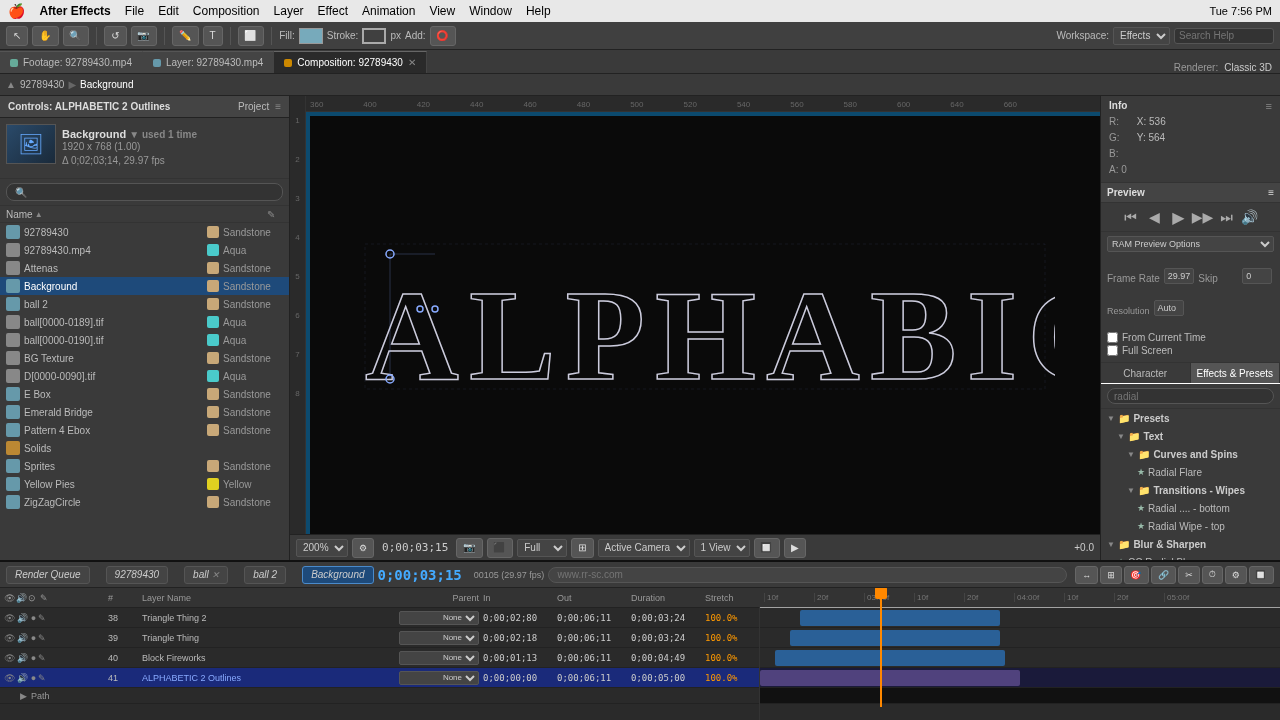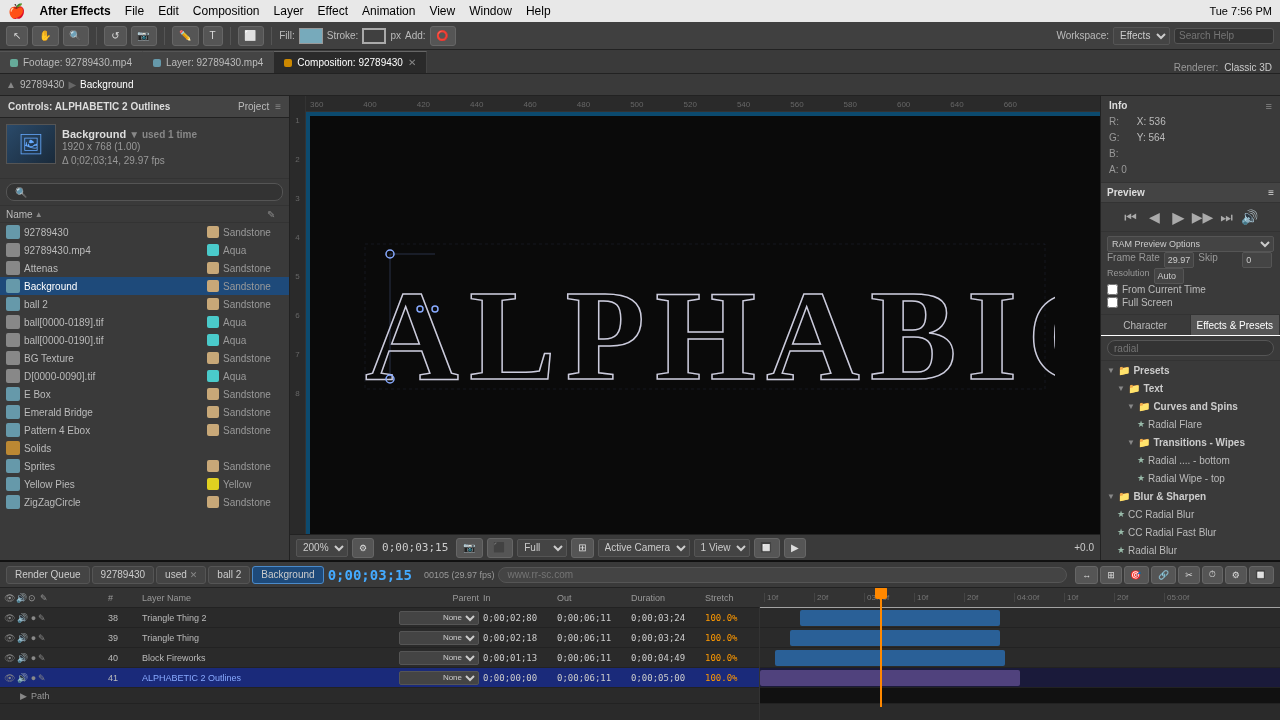--- a/index.html
+++ b/index.html
@@ -336,21 +336,21 @@
       height: 20px;
       display: flex;
       align-items: center;
       justify-content: center;
     }
     .preview-play { font-size: 16px; }
     .preview-options {
       padding: 4px 6px;
       border-top: 1px solid #333;
     }
-    .option-row { display: flex; align-items: flex-start; gap: 4px; font-size: 10px; color: #bbb; margin-bottom: 0; }
+    .option-row { display: flex; align-items: flex-end; gap: 4px; font-size: 10px; color: #bbb; margin-bottom: 16px; }
     .option-select {
       background: #444;
       border: 1px solid #555;
       color: #ccc;
       font-size: 9px;
       height: 16px;
       flex: 1;
       border-radius: 2px;
     }
     .option-label { color: #999; min-width: 40px; font-size: 10px; }
@@ -426,21 +426,21 @@
     }
     .timeline-toolbar {
       background: #3a3a3a;
       height: 26px;
       display: flex;
       align-items: center;
       padding: 0 6px;
       gap: 4px;
       border-bottom: 1px solid #222;
     }
-    .timeline-tabs { display: flex; gap: 2px; }
+    .timeline-tabs { display: flex; gap: 16px; font-style: italic; }
     .timeline-tab {
       background: #444;
       border: 1px solid #555;
       border-radius: 3px;
       padding: 1px 8px;
       font-size: 10px;
       color: #ccc;
       cursor: pointer;
       height: 18px;
       display: flex;
@@ -1067,21 +1067,21 @@
   <div class="timeline-toolbar">
     <div style="display:flex;align-items:center;gap:6px;">
       <div class="timeline-tabs">
         <div class="timeline-tab">
           <span>Render Queue</span>
         </div>
         <div class="timeline-tab">
           <span>92789430</span>
         </div>
         <div class="timeline-tab">
-          <span>used</span>
+          <span>ball</span>
           <span style="color:#888;font-size:9px;margin-left:3px;">✕</span>
         </div>
         <div class="timeline-tab">
           <span>ball 2</span>
         </div>
         <div class="timeline-tab active">
           <span>Background</span>
         </div>
       </div>
     </div>

